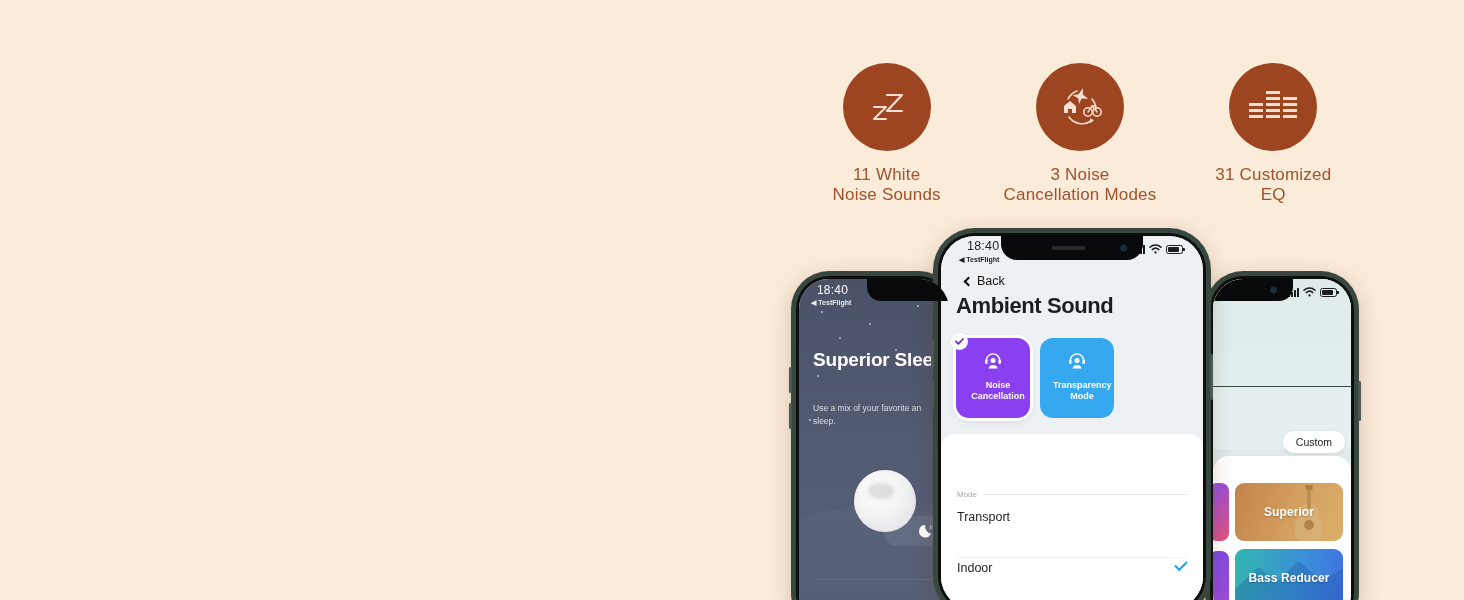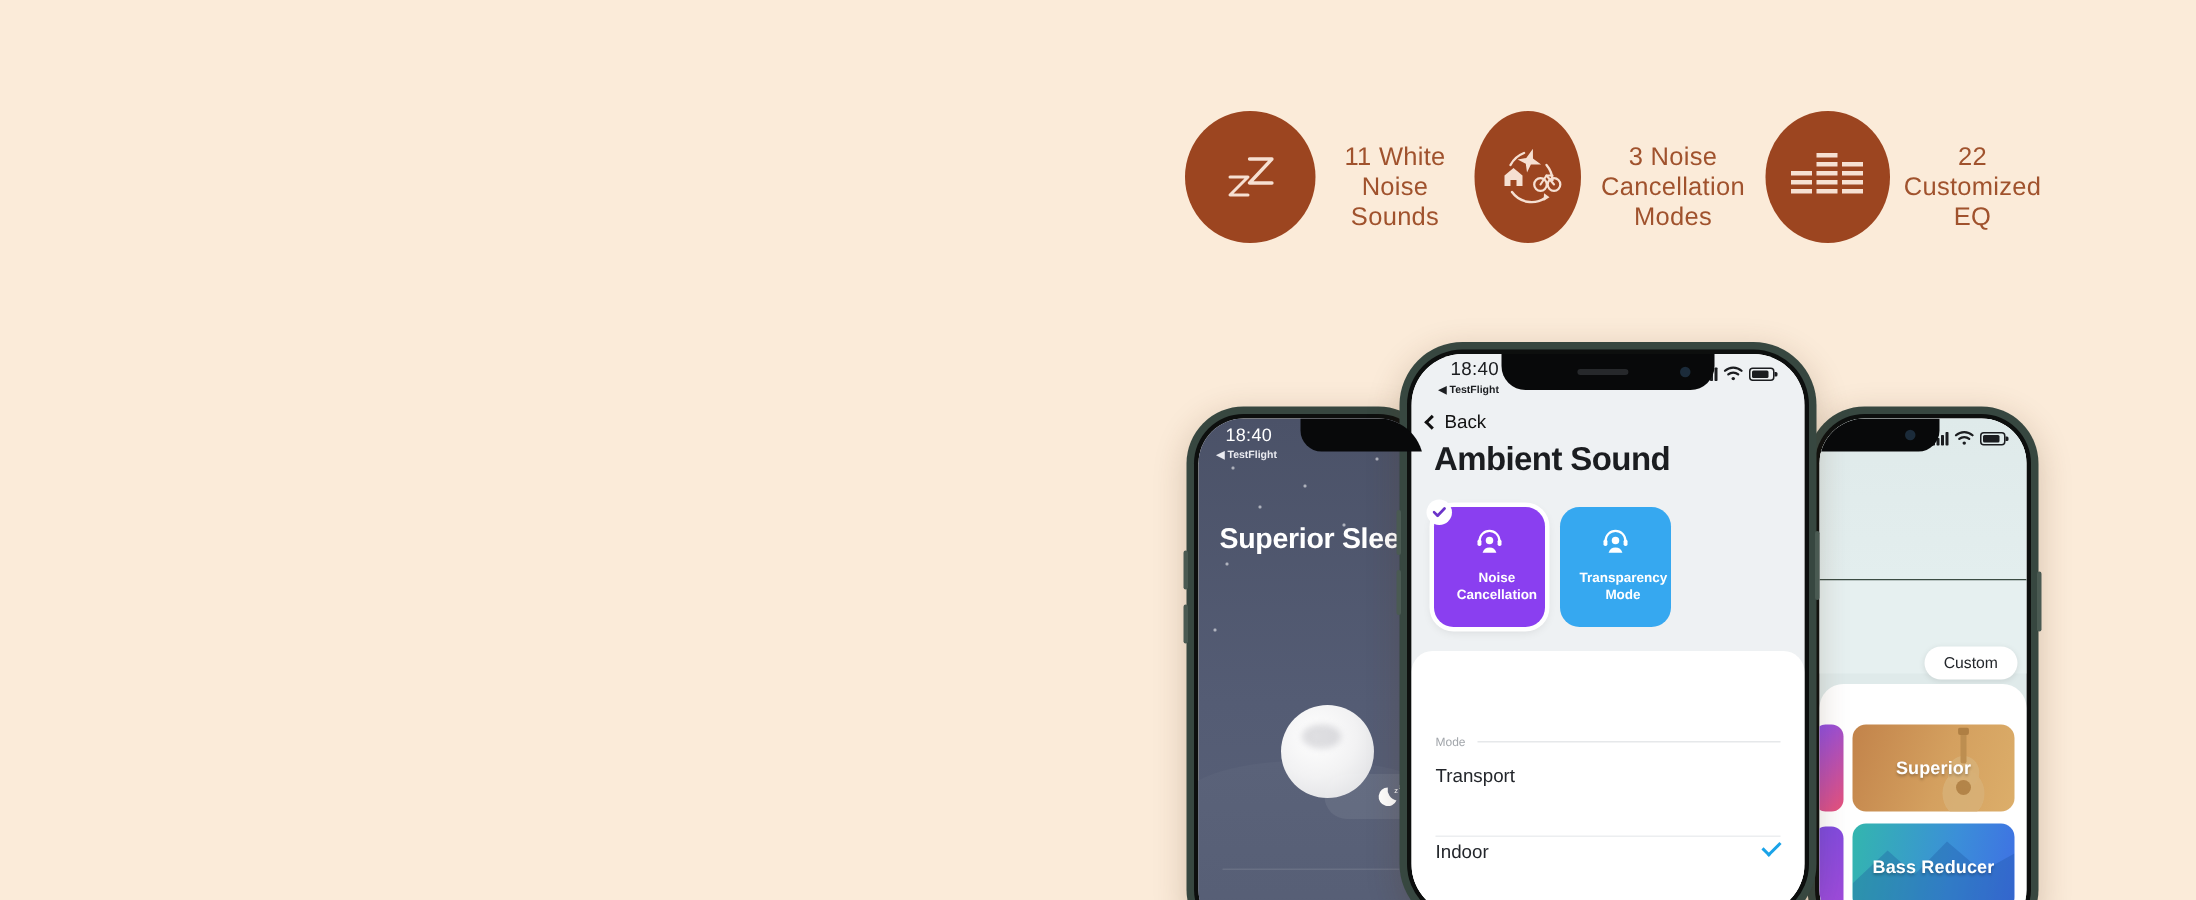--- a/index.html
+++ b/index.html
@@ -6,21 +6,21 @@
   html, body {
     width: 1464px; height: 600px;
     background: #FBEBD9;
     font-family: "Liberation Sans", sans-serif;
     overflow: hidden;
   }
   #stage { position: relative; width: 1464px; height: 600px; background: #FBEBD9; }
 
   
   .features { position: absolute; left: 790px; top: 30px; width: 580px; height: 175px; display: flex; }
-  .feature { flex: 1; display: flex; flex-direction: row; align-items: center; }
+  .feature { flex: 1; display: flex; flex-direction: column; align-items: center; justify-content: flex-end; }
   .feature-circle {
     width: 88px; height: 88px; border-radius: 50%;
     background: #9C4520;
     display: flex; align-items: center; justify-content: center;
   }
   .feature-label {
     margin-top: 14px; text-align: center;
     color: #A0522D; font-size: 17px; line-height: 20px; font-weight: 400;
     letter-spacing: .2px; white-space: pre-line;
   }
@@ -81,21 +81,21 @@
   .eq-card { position:absolute; left:22px; right:8px; height:58px; border-radius:9px; overflow:hidden;
              display:flex; align-items:center; justify-content:center; }
   .eq-card span { color:#fff; font-size:12px; font-weight:700; letter-spacing:.1px; text-shadow:0 1px 2px rgba(0,0,0,.28); z-index:2; }
   .guitar { position:absolute; right:12px; bottom:-6px; width:44px; height:62px; opacity:.85; }
 
   
   #phone-center { left: 933px; top: 228px; width: 278px; height: 390px; border-radius: 42px; }
   #phone-center .bezel { border-radius: 37px; }
   #phone-center .screen { border-radius: 34px; }
   .amb-screen { position:absolute; inset:0; background:#eef1f3; }
-  .back-row { position:absolute; left:10px; top:38px; display:flex; align-items:center; gap:3px;
+  .back-row { position:absolute; left:24px; top:38px; display:flex; align-items:center; gap:3px;
               color:#111; font-size:12.5px; }
   .chev { width:7px; height:7px; border-left:2px solid #111; border-bottom:2px solid #111;
           transform: rotate(45deg); margin-right:2px; }
   .amb-title { position:absolute; left:15px; top:57px; font-size:22px; font-weight:700; color:#1b1d20; letter-spacing:-.4px; }
   .modes { position:absolute; left:15px; top:102px; right:15px; display:flex; gap:10px; }
   .mode-card { width:74px; height:80px; border-radius:13px; position:relative;
                display:flex; flex-direction:column; align-items:center; justify-content:flex-start; padding-top:13px; }
   .mode-card .mlabel { position:absolute; left:3px; right:3px; top:42px; text-align:center;
                        color:#fff; font-size:9px; font-weight:700; line-height:11px; white-space:pre-line;margin-left:10px; }
   .sel-ring { box-shadow: 0 0 0 3px #ffffff, 0 2px 8px rgba(0,0,0,.14); }
@@ -162,21 +162,21 @@
             <rect x="19" y="17" width="14" height="3"></rect>
               <rect x="19" y="23" width="14" height="3"></rect>
             <rect x="19" y="29" width="14" height="3"></rect>
             <rect x="36" y="11" width="14" height="3"></rect>
               <rect x="36" y="17" width="14" height="3"></rect>
             <rect x="36" y="23" width="14" height="3"></rect>
               <rect x="36" y="29" width="14" height="3"></rect>
           </g>
         </svg>
       </div>
-      <div class="feature-label">22 Customized
+      <div class="feature-label">31 Customized
 EQ</div>
     </div>
   </div>
 
   <div class="phone" id="phone-left">
     <div class="sidebtn" style="left:-2px; top:96px; height:26px;"></div>
     <div class="sidebtn" style="left:-2px; top:132px; height:26px;"></div>
     <div class="bezel"></div>
     <div class="screen">
       <div class="sleep-screen">
@@ -192,20 +192,22 @@
         </div>
         <div class="notch" style="width:96px;height:22px;left:auto;right:-14px;transform:none;border-radius:0 0 14px 14px;"></div>
         <div class="sb">
           <div class="sb-time" style="left:18px; top:4px; font-size:12px; color:#fff;">18:40</div>
           <div class="sb-tf" style="left:12px; top:20px; color:#e9eaf0;">
             <span>◀</span>
             <span>TestFlight</span>
           </div>
         </div>
         <div class="sleep-title">Superior Sleep</div>
+        <div class="sleep-sub" style="white-space:pre-line">Use a mix of your favorite an
+sleep.</div>
         <div class="hill"></div>
         <div class="moon"></div>
         <div class="nightpill">
           <svg width="22" height="22" viewBox="0 0 22 22" aria-hidden="true">
             <path d="M15 13.6 A6.2 6.2 0 1 1 9.2 5 A7.4 7.4 0 0 0 15 13.6 Z" fill="#fff"></path>
             <text x="13.5" y="8.5" font-size="5" fill="#fff" font-family="Liberation Sans, sans-serif">z</text>
             <text x="16.5" y="6" font-size="4" fill="#fff" font-family="Liberation Sans, sans-serif">z</text>
           </svg>
         </div>
         <div class="divline" style="top:300px;"></div>

